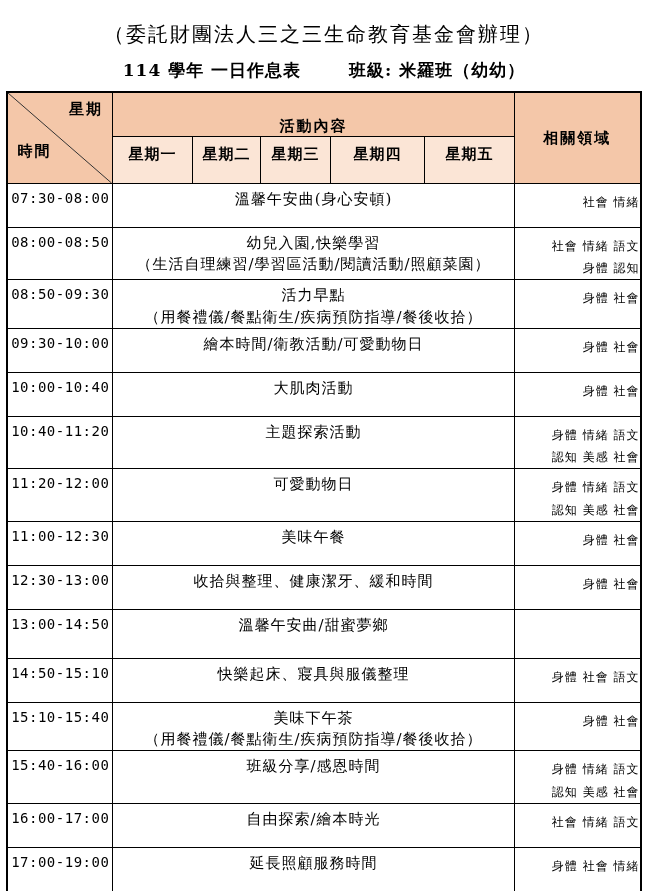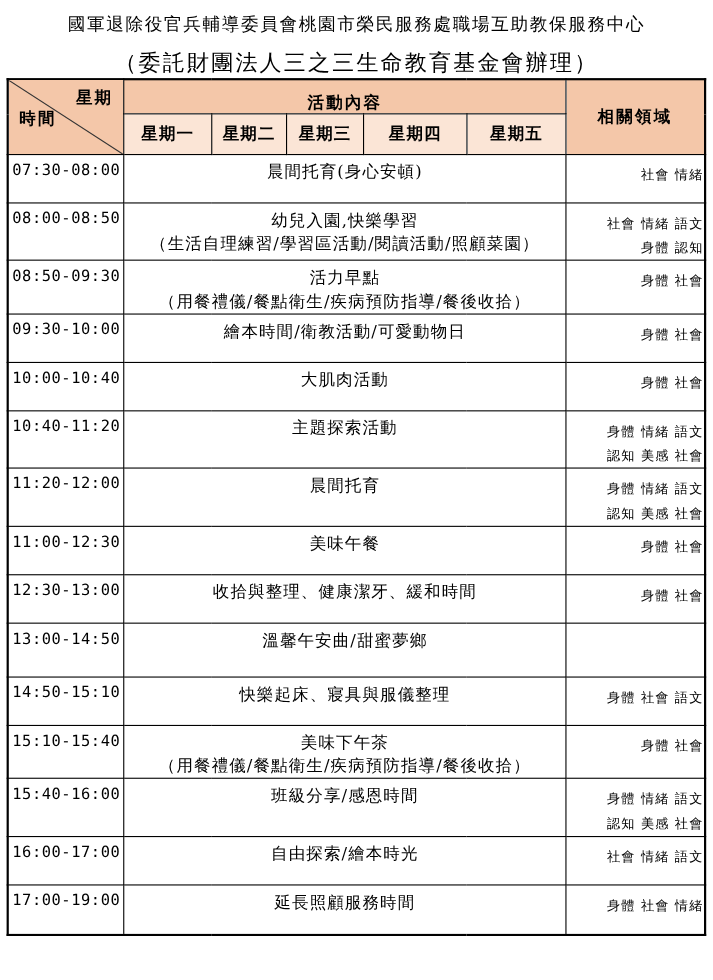--- a/index.html
+++ b/index.html
@@ -28,26 +28,26 @@
     margin: 0 auto;
     border: 2px solid var(--border);
   }
   .schedule th, .schedule td {
     border: 1px solid var(--border);
     padding: 0;
     overflow: hidden;
   }
   
   tr.hrow1 { height: 26px; margin-left: 11px; }
-  tr.hrow2 { height: 37px; }
+  tr.hrow2 { height: 47px; }
   th.hdr {
     background: var(--header_bg);
     font-size: 15px; font-weight: bold;
     text-align: center; vertical-align: top;
-    padding-top: 11px;
+    padding-top: 24px;
     letter-spacing: 2px;
   }
   th.hdr-span2 { vertical-align: middle; padding-top: 0; }
   th.weekday {
     background: var(--subheader_bg);
     font-size: 15px; font-weight: bold;
     text-align: center; vertical-align: top;
     padding-top: 8px; letter-spacing: 1px;
   }
   th.corner {
@@ -78,22 +78,24 @@
     text-align: right; vertical-align: top;
     padding-top: 7px; font-size: 12px;
     white-space: pre-line; line-height: 1.85;
     letter-spacing: 1px;
   }
 </style>
 </head>
 <body>
 
 <div class="titles">
-  <div class="title-line1">國軍退除役官兵輔導委員會桃園市榮民服務處職場互助教保服務中心</div>
   <div class="title-line2">（委託財團法人三之三生命教育基金會辦理）</div>
+  <div class="title-line3">
+    <span>114 學年 一日作息表</span><span class="gap"></span><span>班級: 米羅班（幼幼）</span>
+  </div>
 </div>
 
 <table class="schedule">
   <colgroup>
     <col style="width:105px">
       <col style="width:80px">
       <col style="width:68px">
       <col style="width:70px">
       <col style="width:94px">
       <col style="width:90px">
@@ -115,21 +117,21 @@
       <th class="weekday">星期一</th>
       <th class="weekday">星期二</th>
       <th class="weekday">星期三</th>
       <th class="weekday">星期四</th>
       <th class="weekday">星期五</th>
     </tr>
   </thead>
   <tbody>
     <tr>
       <td class="time">07:30-08:00</td>
-      <td class="activity" colspan="5">晨間托育(身心安頓)</td>
+      <td class="activity" colspan="5">溫馨午安曲(身心安頓)</td>
       <td class="domains">社會 情緒</td>
     </tr>
     <tr>
       <td class="time">08:00-08:50</td>
       <td class="activity" colspan="5">幼兒入園,快樂學習
 （生活自理練習/學習區活動/閱讀活動/照顧菜園）</td>
       <td class="domains">社會 情緒 語文
 身體 認知</td>
     </tr>
     <tr>
@@ -149,21 +151,21 @@
       <td class="domains">身體 社會</td>
     </tr>
     <tr>
       <td class="time">10:40-11:20</td>
       <td class="activity" colspan="5">主題探索活動</td>
       <td class="domains">身體 情緒 語文
 認知 美感 社會</td>
     </tr>
     <tr>
       <td class="time">11:20-12:00</td>
-      <td class="activity" colspan="5">晨間托育</td>
+      <td class="activity" colspan="5">可愛動物日</td>
       <td class="domains">身體 情緒 語文
 認知 美感 社會</td>
     </tr>
     <tr>
       <td class="time">11:00-12:30</td>
       <td class="activity" colspan="5">美味午餐</td>
       <td class="domains">身體 社會</td>
     </tr>
     <tr>
       <td class="time">12:30-13:00</td>

